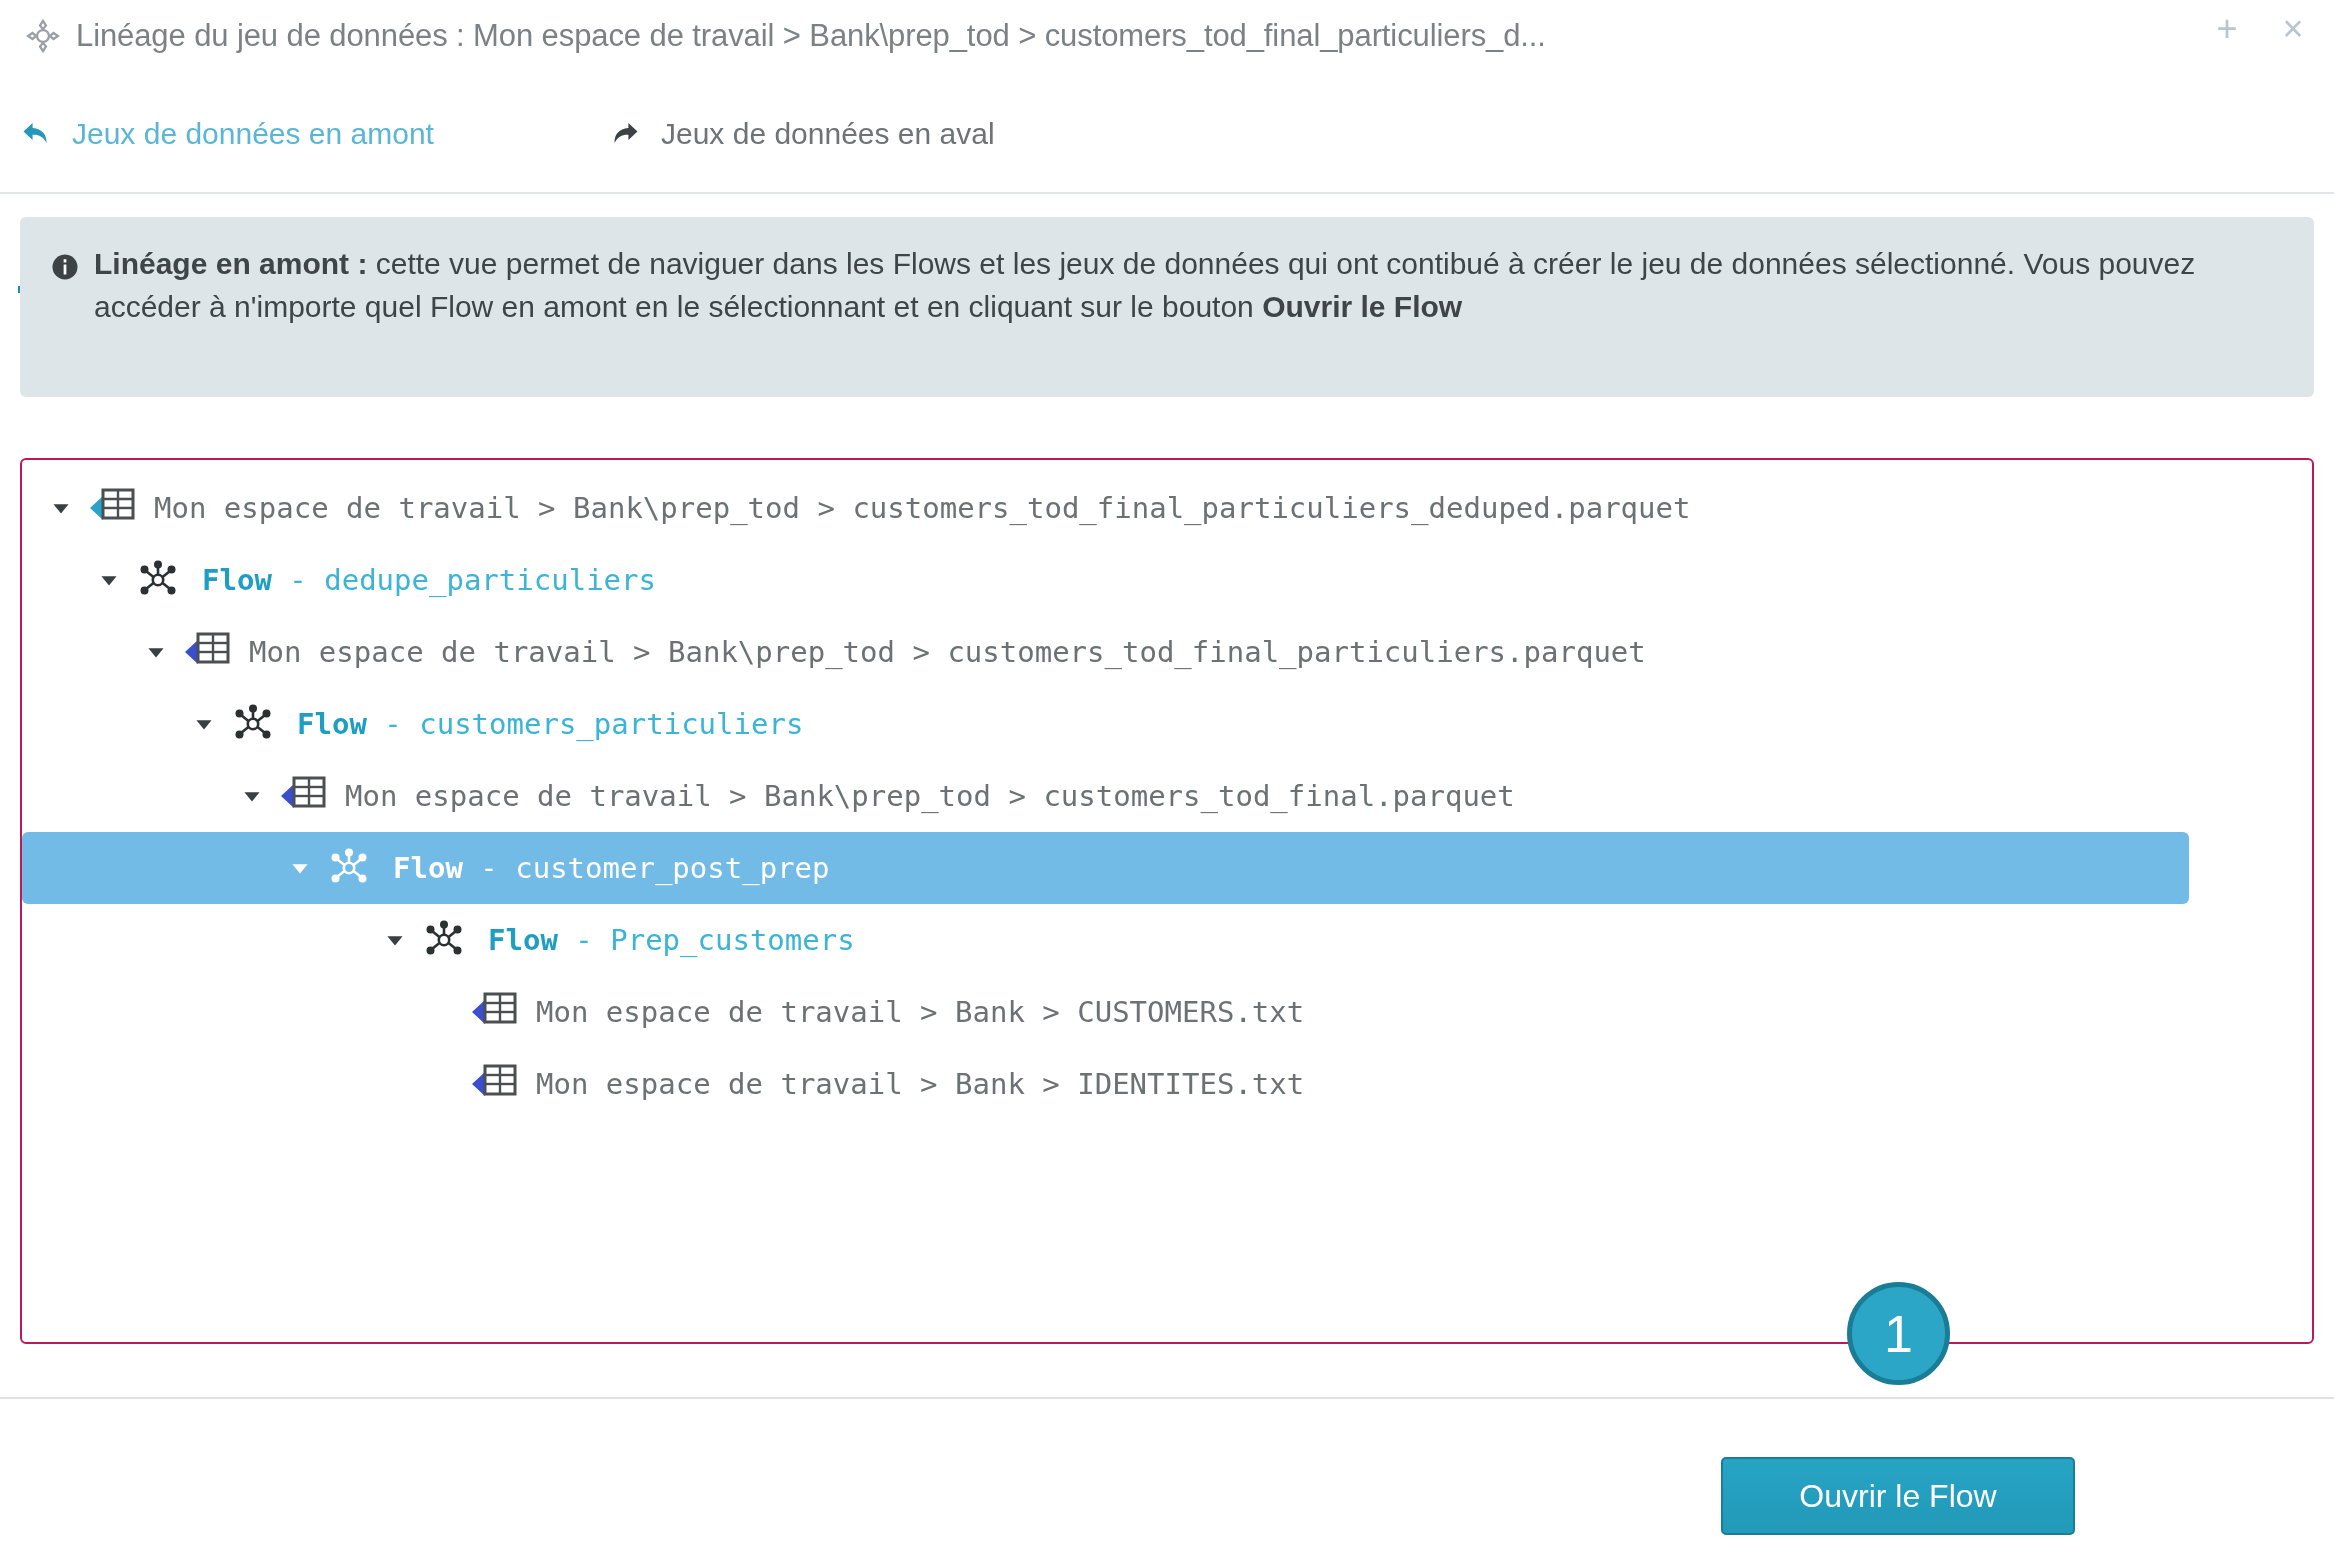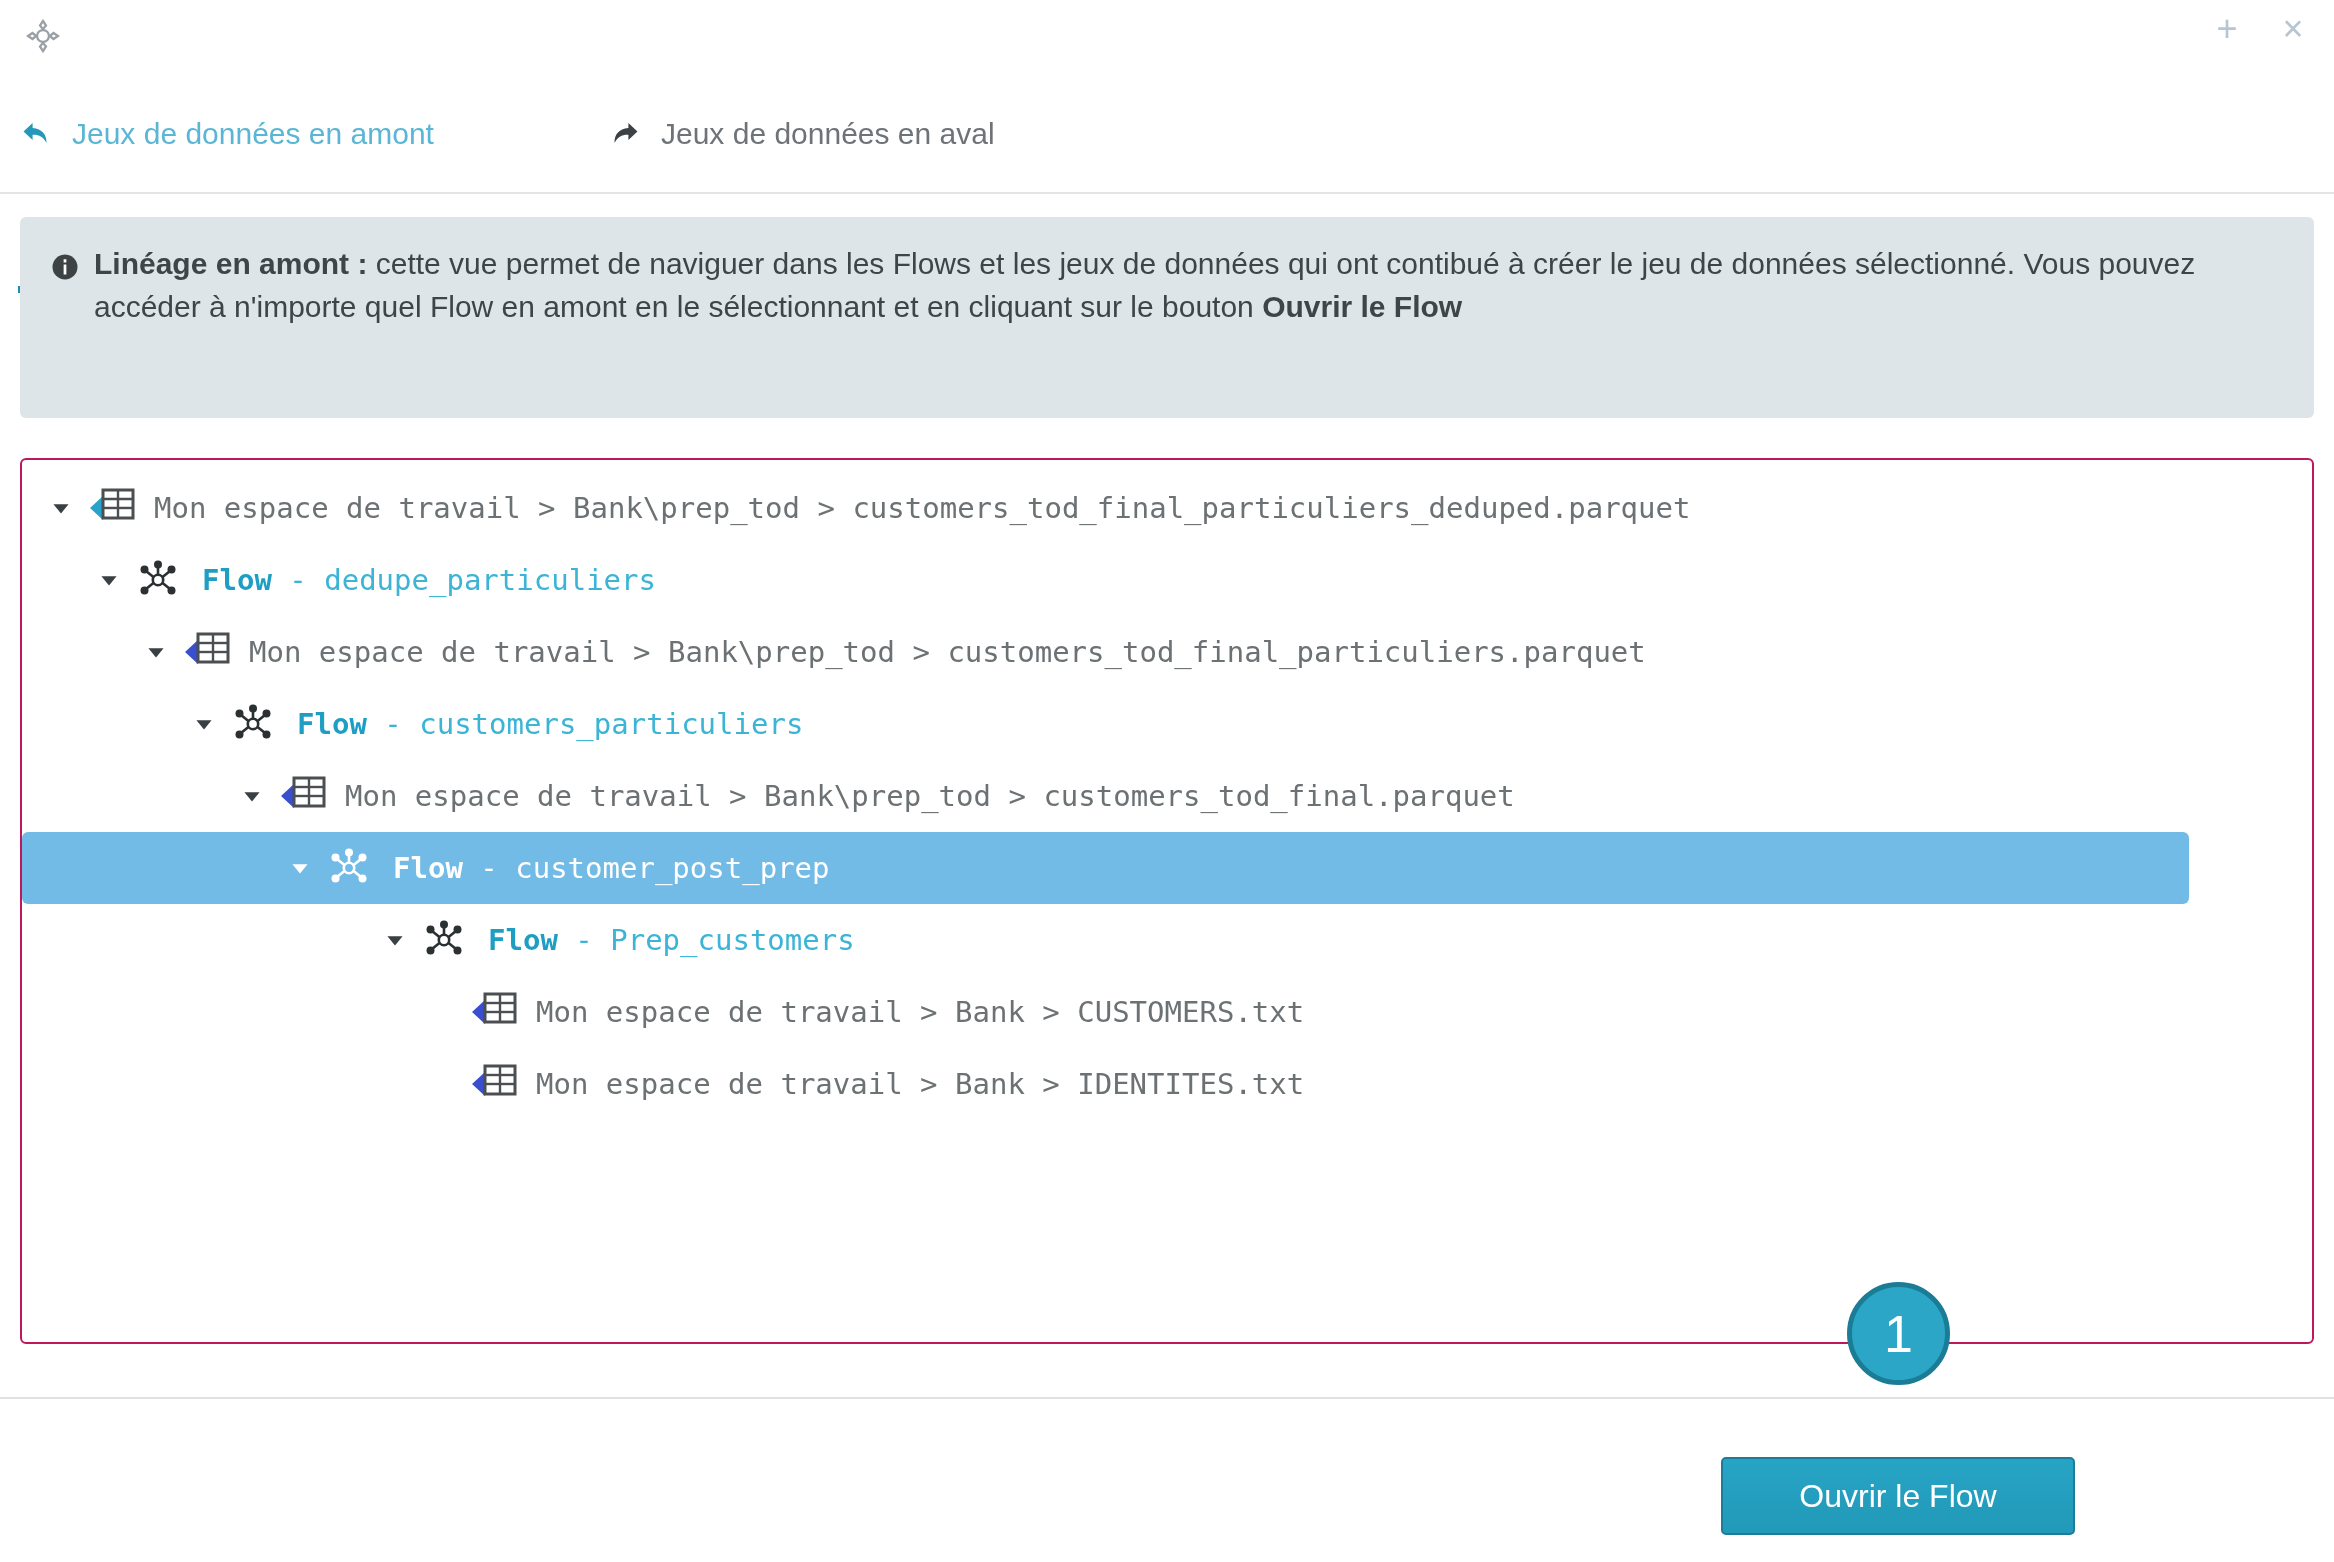--- a/index.html
+++ b/index.html
@@ -71,21 +71,21 @@
     left: 18px; top: 177px;
     width: 545px; height: 7px;
     background: #1c8fb0;
   }
   .tab-ico { width: 36px; height: 34px; flex: 0 0 auto; }
 
   
   .banner {
     position: absolute;
     left: 20px; top: 217px;
-    width: 2294px; height: 201px;
+    width: 2294px; height: 180px;
     background: #dde5e8;
     border-radius: 6px;
     padding: 26px 34px 0 30px;
   }
   .banner-row { display: flex; align-items: flex-start; }
   .banner-ico {
     flex: 0 0 auto;
     width: 30px; height: 30px;
     margin-top: 9px; margin-right: 14px;
     color: #3d4245;
@@ -199,20 +199,21 @@
 <div class="titlebar">
   <span class="title-icon">
     <svg width="34" height="34" viewBox="0 0 24 24" fill="none" stroke="#9aa0a6" stroke-width="1.6">
       <circle cx="12" cy="12" r="4.2"></circle>
       <path d="M12 1.4 L14.1 4.6 L12 7.2 L9.9 4.6 Z"></path>
       <path d="M12 22.6 L14.1 19.4 L12 16.8 L9.9 19.4 Z"></path>
       <path d="M1.4 12 L4.6 9.9 L7.2 12 L4.6 14.1 Z"></path>
       <path d="M22.6 12 L19.4 9.9 L16.8 12 L19.4 14.1 Z"></path>
     </svg>
   </span>
+  <span class="title-text">Linéage du jeu de données : Mon espace de travail &gt; Bank\prep_tod &gt; customers_tod_final_particuliers_d...</span>
   <div class="title-actions">
     <span class="title-btn">+</span>
     <span class="title-btn">×</span>
   </div>
 </div>
 
 <div class="tabs">
   <div class="tab tab-1">
     <span class="tab-ico">
       <svg width="36" height="34" viewBox="0 0 24 24">

